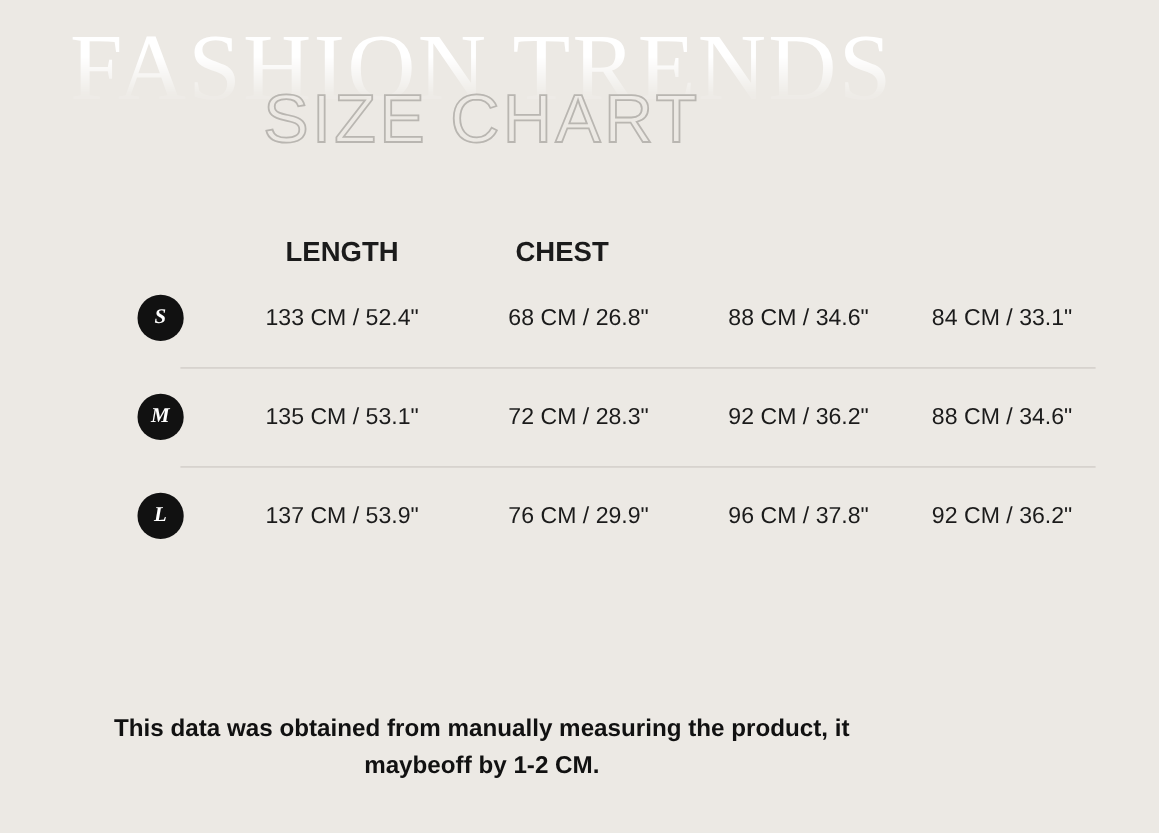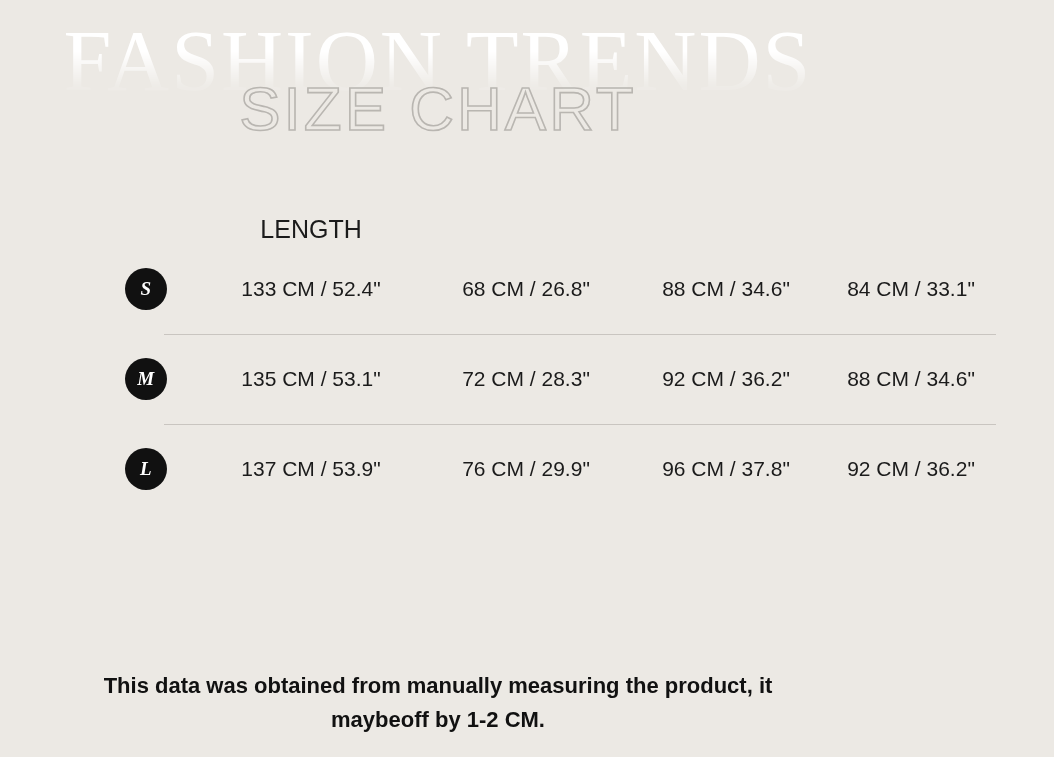--- a/index.html
+++ b/index.html
@@ -68,21 +68,21 @@
 
   .head-row {
     display: flex;
     align-items: flex-end;
     height: 58px;
   }
   .head-cell {
     font-size: 25px;
     color: #1b1b1b;
     text-align: center;
-    font-weight: 400;
+    font-weight: 700;
   }
   .col-size   { width: 100px; flex: 0 0 100px; }
   .col-length { width: 230px; flex: 0 0 230px; }
   .col-waist  { width: 200px; flex: 0 0 200px; }
   .col-hip    { width: 200px; flex: 0 0 200px; }
   .col-chest  { width: 170px; flex: 0 0 170px; }
 
   .data-row {
     display: flex;
     align-items: center;
@@ -136,37 +136,37 @@
     top: 645px;
     left: 0;
     width: 100%;
     text-align: center;
     font-size: 22px;
     font-weight: 700;
     color: #111111;
     line-height: 1.55;
     padding: 0 60px;
     box-sizing: border-box;
-    margin-top: 24px;
   }
 </style>
 </head>
 <body>
 
 <div class="page">
 
   <div class="watermark">FASHION TRENDS</div>
 
   <div class="title-outline">SIZE CHART</div>
 
   <div class="table-wrap">
 
     <div class="head-row">
       <div class="head-cell col-size"></div>
       <div class="head-cell col-length">LENGTH</div>
+      <div class="head-cell col-chest">CHEST</div>
     </div>
 
     <div class="data-row">
       <div class="badge-cell">
         <div class="badge">S</div>
       </div>
       <div class="cell col-length">133  CM /  52.4"</div>
       <div class="cell col-waist">68 CM /  26.8"</div>
       <div class="cell col-hip">88 CM /  34.6"</div>
       <div class="cell col-chest">84 CM /   33.1"</div>

